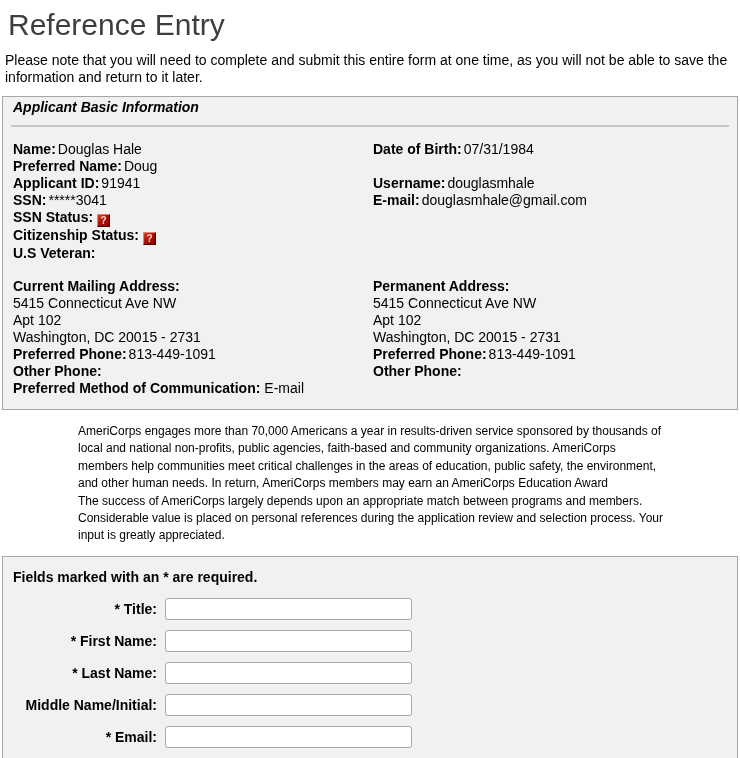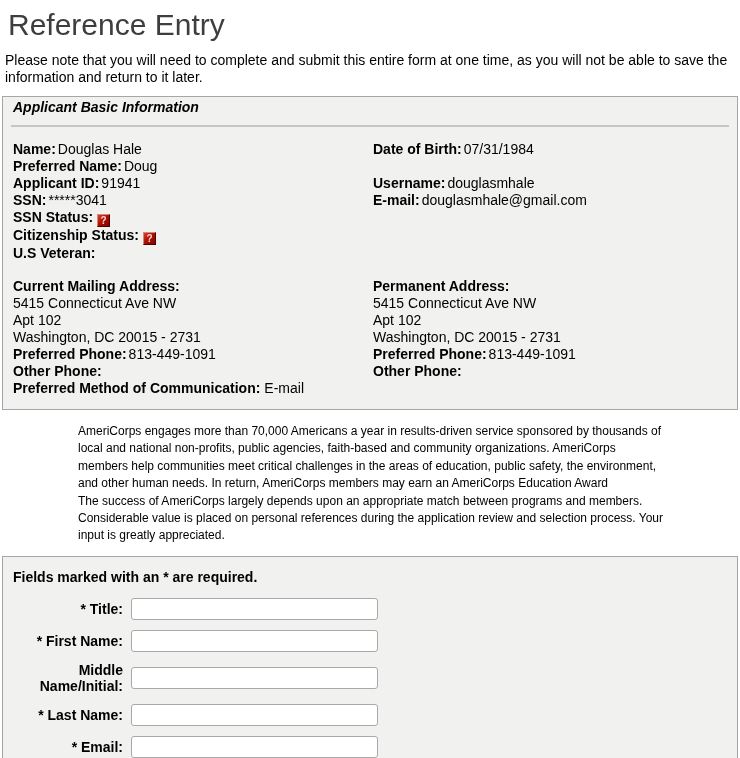--- a/index.html
+++ b/index.html
@@ -63,21 +63,21 @@
     margin: 11px 2px 0 2px;
     padding: 10px 0 14px 0;
     height: 260px;
   }
   .required-note {
     font-size: 14px; font-weight: bold;
     padding: 2px 10px 13px 10px;
   }
   .form-row { display: flex; align-items: center; margin-bottom: 10px; }
   .form-row label {
-    flex: none; width: 128px; text-align: right;
+    flex: none; width: 162px; text-align: right;
     font-weight: bold; font-size: 14px; padding-right: 8px;
   }
   .form-row input {
     width: 247px; height: 22px;
     border: 1px solid #a9a9a9; border-radius: 3px;
     background: #ffffff; font-size: 14px; padding: 0 5px;
     font-family: "Liberation Sans", sans-serif;
   }
 </style>
 </head>
@@ -172,25 +172,25 @@
 
   <div class="form-row">
     <label>* Title:</label>
     <input type="text" value="" style="">
   </div>
   <div class="form-row">
     <label>* First Name:</label>
     <input type="text" value="" style="">
   </div>
   <div class="form-row">
-    <label>Middle Name/Initial:</label>
+    <label>* Last Name:</label>
     <input type="text" value="" style="">
   </div>
   <div class="form-row">
-    <label>* Last Name:</label>
+    <label>Middle Name/Initial:</label>
     <input type="text" value="" style="">
   </div>
   <div class="form-row">
     <label>* Email:</label>
     <input type="text" value="" style="">
   </div>
 
 </div>
 
 </body></html>

